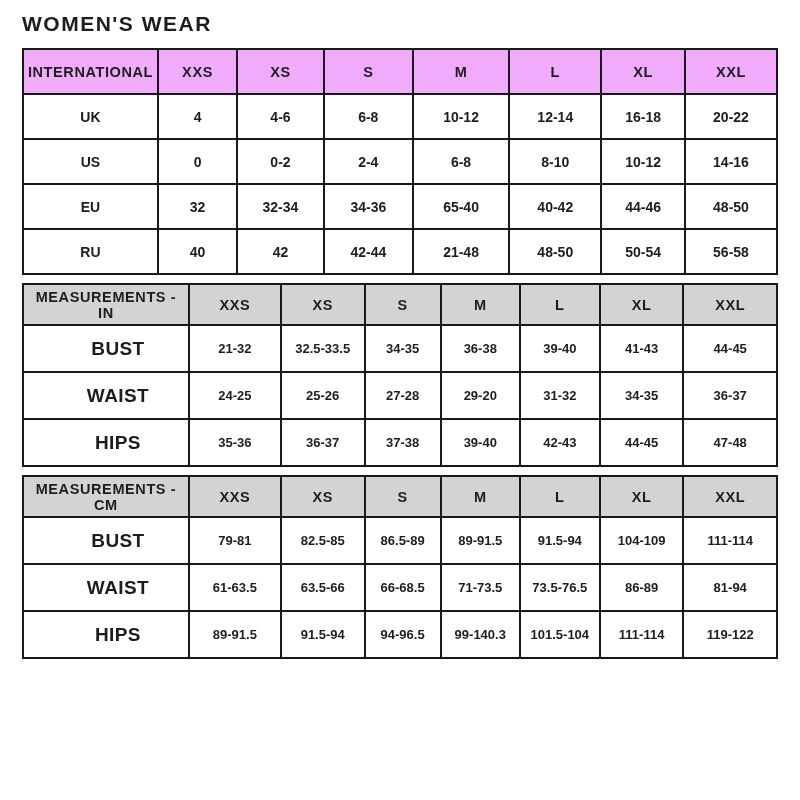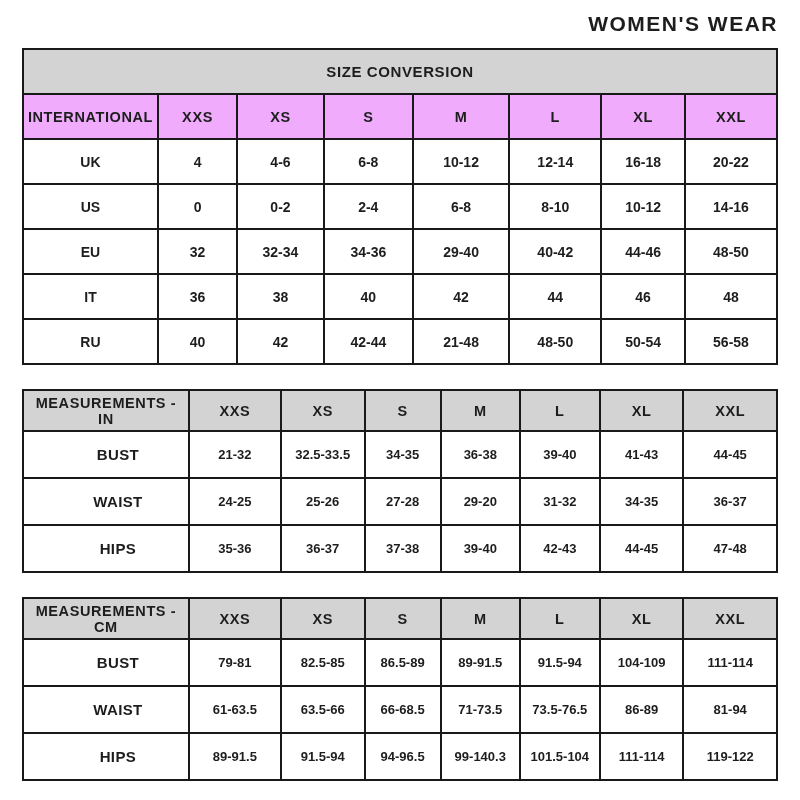--- a/index.html
+++ b/index.html
@@ -10,21 +10,21 @@
     color: #1d1d1d;
   }
   .page {
     width: 800px;
     height: 800px;
     box-sizing: border-box;
     padding: 8px 22px 10px 22px;
     background: #ffffff;
   }
   .page-title {
-    text-align: right;
+    text-align: left;
     font-size: 21px;
     font-weight: 700;
     letter-spacing: 1.5px;
     color: #1d1d1d;
     margin: 4px 0 12px 0;
   }
   table {
     border-collapse: collapse;
     width: 100%;
     table-layout: fixed;
@@ -50,36 +50,36 @@
     letter-spacing: 0.6px;
     background: #f0abfc;
   }
   .sc-row td {
     height: 43px;
     font-size: 14px;
     font-weight: 700;
     border-radius: 11px;
   }
   .meas-table {
-    margin-top: 24px;
+    margin-top: 8px;
   }
   .meas-header td {
     background: #d3d3d3;
     height: 39px;
     font-size: 14.5px;
     font-weight: 700;
     letter-spacing: 0.6px;
   }
   .meas-row td {
     height: 45px;
     font-size: 13px;
     font-weight: 700;
   }
   .meas-row td.row-label {
-    font-size: 15px;
+    font-size: 19px;
     letter-spacing: 0.4px;
     padding-left: 26px;
   }
 </style>
 </head>
 <body>
 
 <div class="page">
 
   <h1 class="page-title">WOMEN'S WEAR</h1>
@@ -89,23 +89,20 @@
       <col style="width:17.9%">
         <col style="width:10.5%">
         <col style="width:11.5%">
         <col style="width:11.8%">
       <col style="width:12.8%">
         <col style="width:12.2%">
         <col style="width:11.1%">
         <col style="width:12.2%">
     </colgroup>
     <tbody>
-        <tr>
-      <td colspan="8" class="section-title-cell">SIZE CONVERSION</td>
-    </tr>
     <tr class="sc-header">
       <td>INTERNATIONAL</td>
       <td>XXS</td>
       <td>XS</td>
       <td>S</td>
       <td>M</td>
       <td>L</td>
       <td>XL</td>
       <td>XXL</td>
     </tr>
@@ -127,34 +124,24 @@
       <td>6-8</td>
       <td>8-10</td>
       <td>10-12</td>
       <td>14-16</td>
     </tr>
     <tr class="sc-row">
       <td class="row-label">EU</td>
       <td>32</td>
       <td>32-34</td>
       <td>34-36</td>
-      <td>29-40</td>
+      <td>65-40</td>
       <td>40-42</td>
       <td>44-46</td>
       <td>48-50</td>
-    </tr>
-    <tr class="sc-row">
-      <td class="row-label">IT</td>
-      <td>36</td>
-      <td>38</td>
-      <td>40</td>
-      <td>42</td>
-      <td>44</td>
-      <td>46</td>
-      <td>48</td>
     </tr>
     <tr class="sc-row">
       <td class="row-label">RU</td>
       <td>40</td>
       <td>42</td>
       <td>42-44</td>
       <td>21-48</td>
       <td>48-50</td>
       <td>50-54</td>
       <td>56-58</td>

